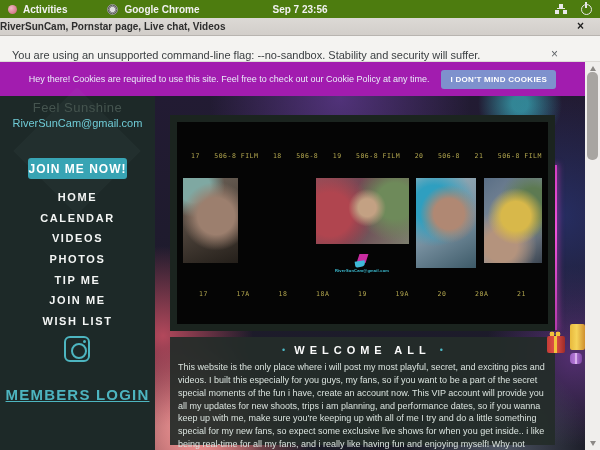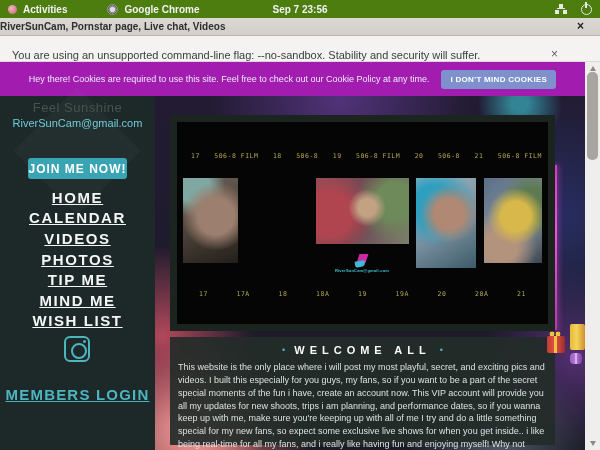--- a/index.html
+++ b/index.html
@@ -62,21 +62,21 @@
   
   .sidebar { position:absolute; left:0; top:96px; width:155px; height:354px; background:#1d2928; text-align:center; }
   .diamond { position:absolute; left:32px; top:10px; width:90px; height:90px; transform:rotate(45deg);
              background:rgba(140,180,180,.05); }
   .profile-name { position:relative; margin-top:4px; font-size:13px; color:#45544f; letter-spacing:.5px; }
   .profile-email { position:relative; margin-top:2px; font-size:11px; color:#6fcbd6; }
   .join-btn { position:absolute; left:28px; top:62px; width:99px; height:21px; background:#38a4b4; border:none;
               border-radius:3px; color:#fff; font-weight:bold; font-size:12px; letter-spacing:1px; font-family:inherit; }
   .nav { position:absolute; left:0; top:91px; width:155px; list-style:none; }
   .nav li { height:20.6px; display:flex; align-items:center; justify-content:center;
-            color:#f4f6f5; font-size:15px; font-weight:bold; letter-spacing:1.6px; cursor:pointer;text-decoration:underline; }
+            color:#f4f6f5; font-size:11px; font-weight:bold; letter-spacing:1.6px; cursor:pointer; }
   .cam-ic { position:absolute; left:64px; top:240px; width:26px; height:26px; border:2px solid #4db5c0; border-radius:6px; }
   .cam-ic:before { content:""; position:absolute; left:5px; top:5px; width:12px; height:12px; border:2px solid #4db5c0; border-radius:50%; }
   .cam-ic:after { content:""; position:absolute; right:2px; top:2px; width:3px; height:3px; background:#4db5c0; border-radius:50%; }
   .members-login { position:absolute; left:0; top:290px; width:155px; text-align:center;
                    color:#4db5c0; font-size:15px; font-weight:bold; letter-spacing:1.2px; text-decoration:underline; }
 
   
   .carousel { position:absolute; left:170px; top:115px; width:385px; height:216px;
               background:#050505; border:7px solid #1b241f;padding-left:20px; }
   .film-row { position:absolute; left:14px; right:6px; display:flex; justify-content:space-between;
@@ -188,21 +188,21 @@
   <div class="diamond"></div>
   <div class="profile-name">Feel Sunshine</div>
   <div class="profile-email">RiverSunCam@gmail.com</div>
   <button class="join-btn">JOIN ME NOW!</button>
   <ul class="nav">
     <li>HOME</li>
     <li>CALENDAR</li>
     <li>VIDEOS</li>
     <li>PHOTOS</li>
     <li>TIP ME</li>
-    <li>MIND ME</li>
+    <li>JOIN ME</li>
     <li>WISH LIST</li>
   </ul>
   <div class="cam-ic"></div>
   <a class="members-login">MEMBERS LOGIN</a>
 </div>
 
 <div class="carousel">
   <div class="film-row film-top">
     <span>17</span>
     <span>506-8 FILM</span>

